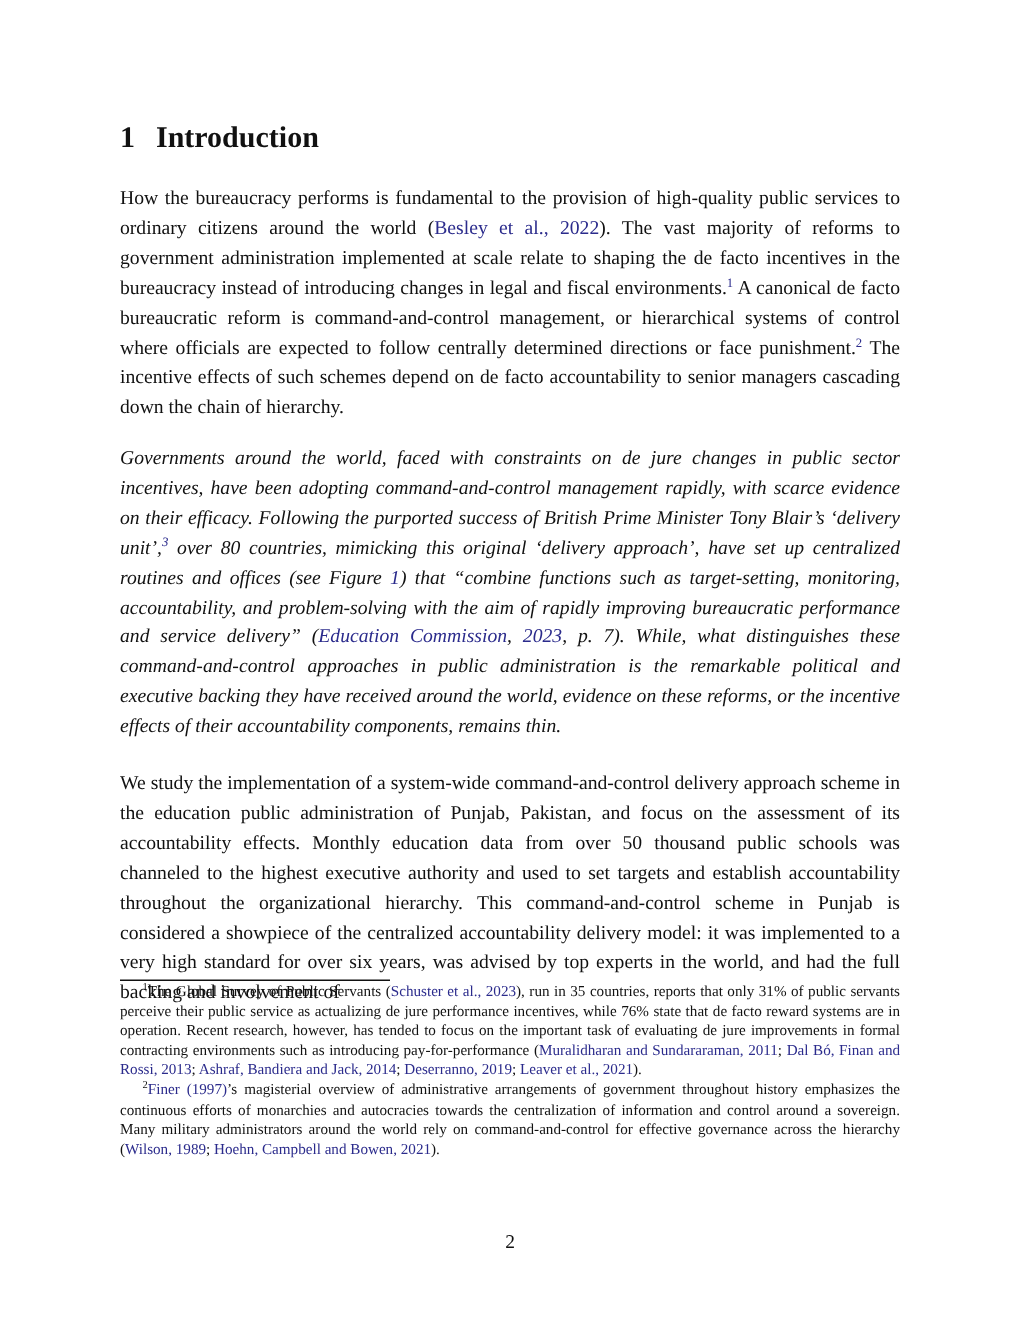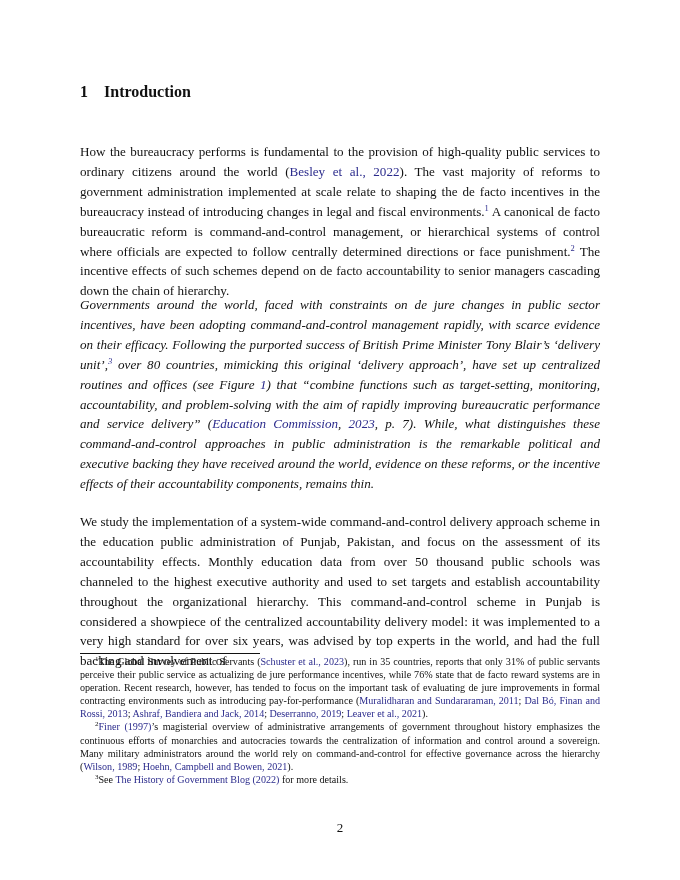--- a/index.html
+++ b/index.html
@@ -3,29 +3,29 @@
   <meta charset="utf-8">
   <style>
     html, body { margin: 0; padding: 0; background: #ffffff; }
     body {
       width: 680px; height: 880px; position: relative; overflow: hidden;
       font-family: "Liberation Serif", "DejaVu Serif", serif;
       color: #111111;
     }
     .section-title {
       position: absolute; left: 80px; top: 82px;
-      font-size: 16px; font-weight: bold; margin: 0; line-height: 20px;
+      font-size: 20px; font-weight: bold; margin: 0; line-height: 20px;
     }
     .section-title .num { display: inline-block; width: 24px; }
     .body-text {
       position: absolute; left: 80px; width: 520px;
       font-size: 13.1px; line-height: 19.9px; text-align: justify;
       margin: 0;
     }
-    .p1 { top: 122px; margin-top: 20px; }
+    .p1 { top: 122px; }
     .p2 { top: 295px; font-style: italic; }
     .p3 { top: 512px; }
     .cite { color: #2b2b8c; }
     sup.fn { font-size: 8.5px; line-height: 0; vertical-align: 5px; color: #2b2b8c; }
     .footrule {
       position: absolute; left: 80px; top: 653px; width: 180px; height: 0;
       border-top: 1px solid #111;
     }
     .footnotes {
       position: absolute; left: 80px; top: 655px; width: 520px;
@@ -47,16 +47,15 @@
 
 <p class="body-text p2"><span>Governments around the world, faced with constraints on de jure changes in public sector incentives, have been adopting command-and-control management rapidly, with scarce evidence on their efficacy. Following the purported success of British Prime Minister Tony Blair’s ‘delivery unit’,</span><sup class="fn">3</sup><span> over 80 countries, mimicking this original ‘delivery approach’, have set up centralized routines and offices (see Figure </span><span class="cite">1</span><span>) that “combine functions such as target-setting, monitoring, accountability, and problem-solving with the aim of rapidly improving bureaucratic performance and service delivery” (</span><span class="cite">Education Commission</span><span>, </span><span class="cite">2023</span><span>, p.  7).  While, what distinguishes these command-and-control approaches in public administration is the remarkable political and executive backing they have received around the world, evidence on these reforms, or the incentive effects of their accountability components, remains thin.</span></p>
 
 <p class="body-text p3"><span>We study the implementation of a system-wide command-and-control delivery approach scheme in the education public administration of Punjab, Pakistan, and focus on the assessment of its accountability effects. Monthly education data from over 50 thousand public schools was channeled to the highest executive authority and used to set targets and establish accountability throughout the organizational hierarchy. This command-and-control scheme in Punjab is considered a showpiece of the centralized accountability delivery model: it was implemented to a very high standard for over six years, was advised by top experts in the world, and had the full backing and involvement of</span></p>
 
 <div class="footrule"></div>
 
 <div class="footnotes">
   <p class="footnote"><sup>1</sup><span>The Global Survey of Public Servants (</span><span class="cite">Schuster et al., 2023</span><span>), run in 35 countries, reports that only 31% of public servants perceive their public service as actualizing de jure performance incentives, while 76% state that de facto reward systems are in operation. Recent research, however, has tended to focus on the important task of evaluating de jure improvements in formal contracting environments such as introducing pay-for-performance (</span><span class="cite">Muralidharan and Sundararaman, 2011</span><span>; </span><span class="cite">Dal Bó, Finan and Rossi, 2013</span><span>; </span><span class="cite">Ashraf, Bandiera and Jack, 2014</span><span>; </span><span class="cite">Deserranno, 2019</span><span>; </span><span class="cite">Leaver et al., 2021</span><span>).</span></p>
   <p class="footnote"><sup>2</sup><span class="cite">Finer (1997)</span><span>’s magisterial overview of administrative arrangements of government throughout history emphasizes the continuous efforts of monarchies and autocracies towards the centralization of information and control around a sovereign. Many military administrators around the world rely on command-and-control for effective governance across the hierarchy (</span><span class="cite">Wilson, 1989</span><span>; </span><span class="cite">Hoehn, Campbell and Bowen, 2021</span><span>).</span></p>
-  <p class="footnote"><sup>3</sup><span>See </span><span class="cite">The History of Government Blog (2022)</span><span> for more details.</span></p>
 </div>
 
 <div class="page-number">2</div>
 
 </body></html>

